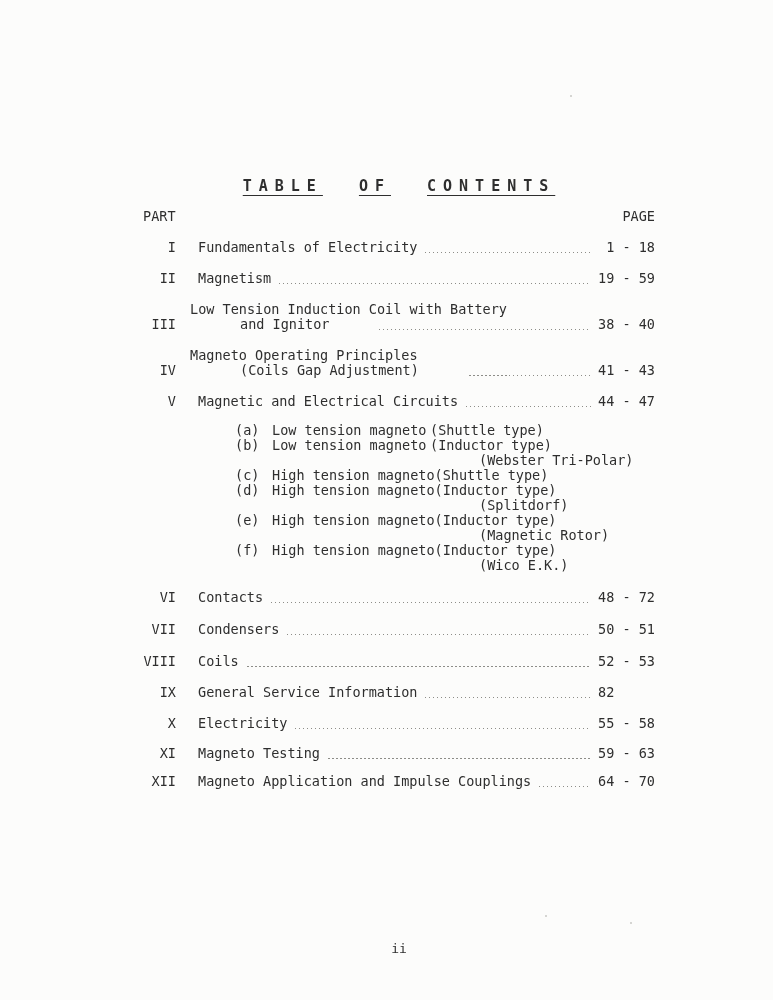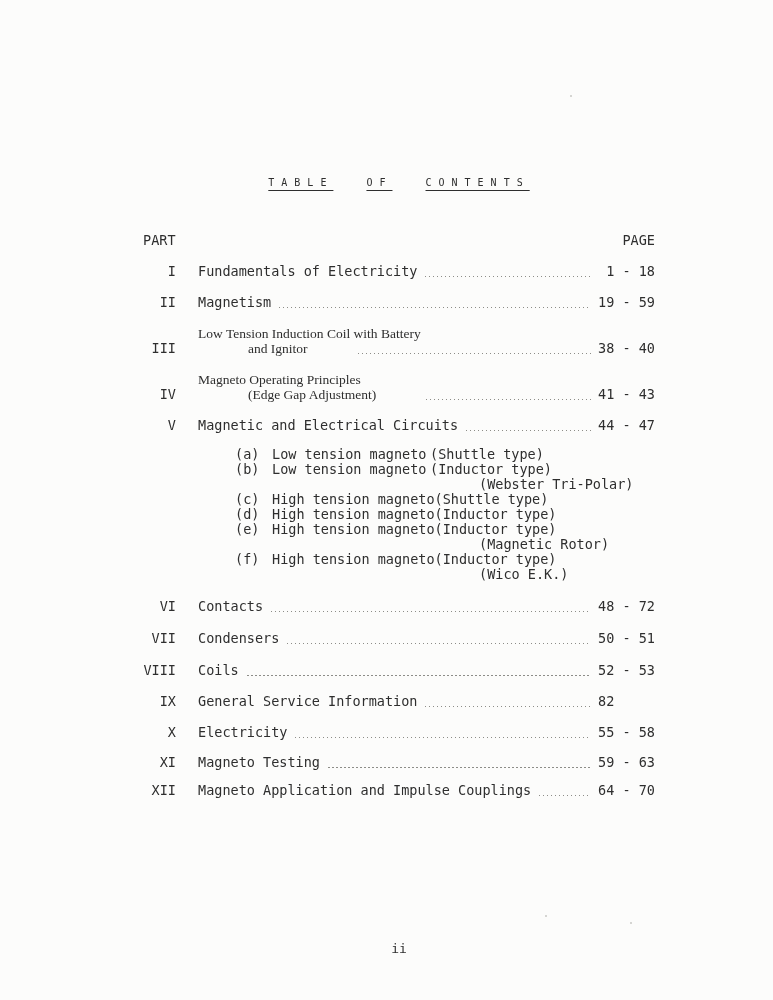--- a/index.html
+++ b/index.html
@@ -12,24 +12,24 @@
     color:#2e2e2e;
     overflow:hidden;
   }
   .content{
     position:absolute;
     left:143px; right:118px; top:0;
   }
   
   .doc-title{
     margin-top:177px;
-    margin-bottom:45px;
+    margin-bottom:14px;
     text-align:center;
-    font-size:10px;
-    font-weight:normal;
+    font-size:15px;
+    font-weight:bold;
     letter-spacing:7px;
     white-space:nowrap;
   }
   .doc-title .w{
     text-decoration:underline;
     text-underline-offset:4px;
     margin:0 10px;
   }
   
   .col-headers{
@@ -61,21 +61,21 @@
     background-position:0 bottom;
     background-size:100% 1px;
     background-repeat:no-repeat;
     align-self:flex-end;
   }
   .pages{
     flex:0 0 57px;
     white-space:pre;
   }
   
-  .tblock{ flex:1; margin-left:22px;font-family:Liberation Serif, serif; }
+  .tblock{ flex:1; margin-left:14px; }
   .tline2{ display:flex; align-items:flex-end;gap:42px; }
   .tline2 .cont{ margin-left:50px; }
   
   .sublist{ margin-bottom:17px; }
   .subrow{
     display:flex;
     font-size:13.5px;
     line-height:15px;
     padding-left:92px;
     white-space:nowrap;
@@ -142,21 +142,21 @@
         </div>
       </div>
       <span class="pages">38 - 40</span>
     </div>
 
     <div class="row">
       <span class="part">IV</span>
       <div class="tblock">
         <div class="tline1">Magneto Operating Principles</div>
         <div class="tline2">
-          <span class="cont">(Edge Gap Adjustment)</span>
+          <span class="cont">(Coils Gap Adjustment)</span>
           <span class="leader"></span>
         </div>
       </div>
       <span class="pages">41 - 43</span>
     </div>
 
     <div class="row mb14">
       <span class="part">V</span>
       <span class="title">Magnetic and Electrical Circuits</span>
       <span class="leader"></span>
@@ -181,20 +181,25 @@
       </div>
       <div class="subrow">
         <span class="slabel">(c)</span>
         <span class="stext">High tension magneto</span>
         <span class="stype">(Shuttle type)</span>
       </div>
       <div class="subrow">
         <span class="slabel">(d)</span>
         <span class="stext">High tension magneto</span>
         <span class="stype">(Inductor type)</span>
+      </div>
+      <div class="subrow cont2">
+        <span class="slabel"></span>
+          <span class="stext"></span>
+        <span class="stype">(Splitdorf)</span>
       </div>
       <div class="subrow">
         <span class="slabel">(e)</span>
         <span class="stext">High tension magneto</span>
         <span class="stype">(Inductor type)</span>
       </div>
       <div class="subrow cont2">
         <span class="slabel"></span>
           <span class="stext"></span>
         <span class="stype">(Magnetic Rotor)</span>

